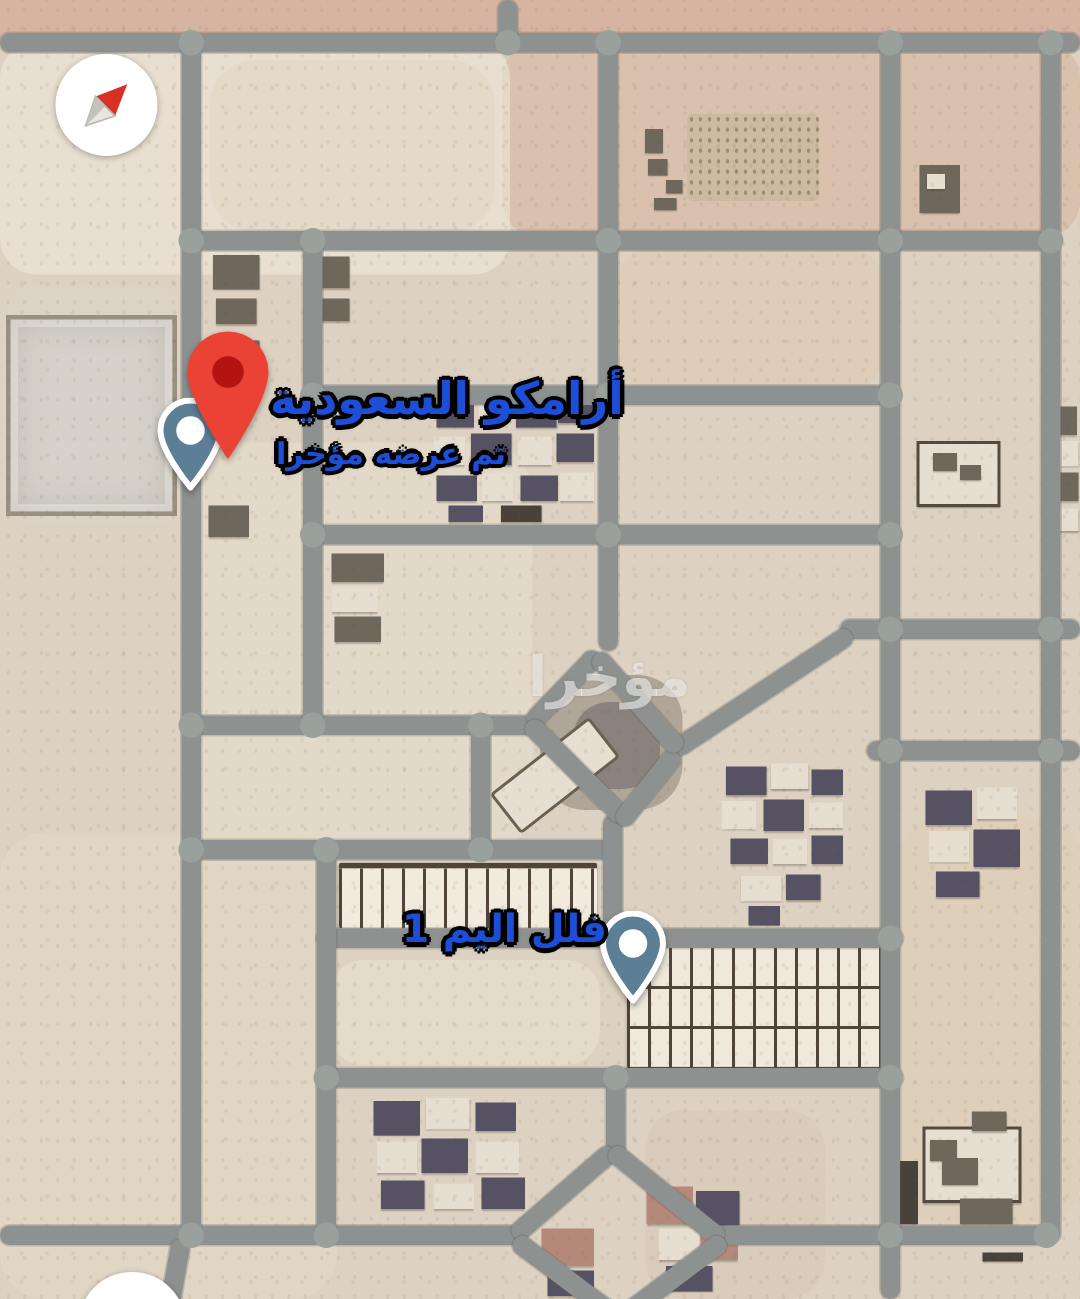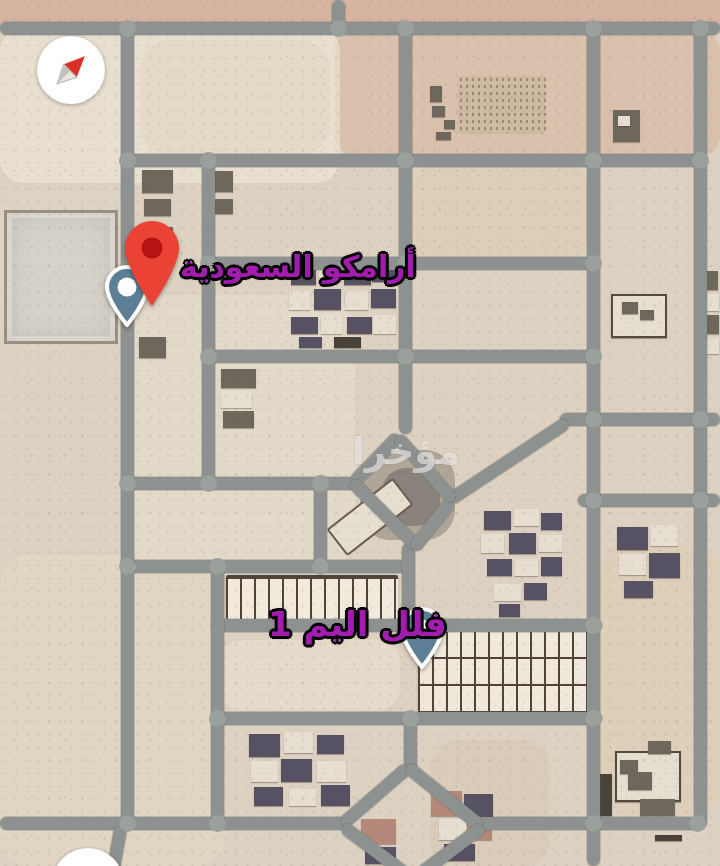--- a/index.html
+++ b/index.html
@@ -24,21 +24,21 @@
   .bld.pb{border:2px solid #544a3e;}
   .rowsA{position:absolute;border-top:4px solid #50443a;border-radius:2px;
     background:repeating-linear-gradient(90deg,#50443a 0 2px,#f1eadd 2px 14px);
     box-shadow:0 1px 2px rgba(60,50,40,.4);}
   .rowsB{position:absolute;border-radius:2px;
     background-image:
       repeating-linear-gradient(0deg,#50443a 0 2px,transparent 2px 27px),
       repeating-linear-gradient(90deg,#50443a 0 2px,#efe8db 2px 14px);
     box-shadow:0 1px 2px rgba(60,50,40,.4);}
   .cmp{position:absolute;background:#e6ded0;border:2px solid #6b5f50;border-radius:3px;}
-  .map-label{position:absolute;color:#a21caf;font-weight:bold;white-space:nowrap;
+  .map-label{position:absolute;color:#1d4ed8;font-weight:bold;white-space:nowrap;
     direction:rtl;line-height:1.1;letter-spacing:0;
     text-shadow:-2px -2px 0 #000,2px -2px 0 #000,-2px 2px 0 #000,2px 2px 0 #000,
        0 -3px 0 #000,0 3px 0 #000,-3px 0 0 #000,3px 0 0 #000,0 0 4px rgba(0,0,0,.6);}
   .watermark{position:absolute;color:rgba(255,255,255,.55);font-weight:bold;
     white-space:nowrap;text-shadow:0 0 2px rgba(120,110,100,.3);}
   .marker{position:absolute;filter:drop-shadow(0 2px 2px rgba(0,0,0,.35));}
   .compass{position:absolute;width:68px;height:68px;border-radius:50%;background:#fff;
     box-shadow:0 1px 4px rgba(0,0,0,.3);display:flex;align-items:center;justify-content:center;}
   .loc-btn{position:absolute;width:72px;height:72px;border-radius:50%;background:#fff;
     box-shadow:0 1px 4px rgba(0,0,0,.3);}
@@ -227,21 +227,22 @@
     <path d="M28 1 a27 27 0 0 1 27 27 c0 19 -27 58 -27 58 s-27 -39 -27 -58 a27 27 0 0 1 27 -27 z" fill="#EA4335"></path>
     <circle cx="28" cy="28" r="10.5" fill="#B31412"></circle>
   </svg>
 
   <svg class="marker" id="marker-villa" width="48" height="62" viewBox="0 0 48 62" style="left: 398px; top: 607px;">
     <path d="M24 2 a20 20 0 0 1 20 20 c0 14 -20 38 -20 38 s-20 -24 -20 -38 a20 20 0 0 1 20 -20 z" fill="#5d7f95" stroke="#ffffff" stroke-width="4"></path>
     <circle cx="24" cy="22" r="9.5" fill="#ffffff"></circle>
   </svg>
 
   <div class="map-label" id="label-title" style="left: 180px; top: 250px; font-size: 30px;">أرامكو السعودية</div>
-  <div class="map-label" id="label-villa" style="left: 268px; top: 606px; font-size: 34px;">فلل اليم 1</div>
+  <div class="map-label" id="label-subtitle" style="left: 184px; top: 291px; font-size: 20px;">تم عرضه مؤخرا</div>
+  <div class="map-label" id="label-villa" style="left: 268px; top: 606px; font-size: 26px;">فلل اليم 1</div>
 
   <div class="compass" id="compass" style="left: 37px; top: 36px;">
     <svg width="46" height="46" viewBox="0 0 40 40">
       <g transform="rotate(45 20 20)">
         <path d="M20 3 L28 21 L12 21 Z" fill="#d93025"></path>
         <path d="M20 37 L28 21 L12 21 Z" fill="#e8e6e1" stroke="#b9b6b0" stroke-width="1"></path>
         <path d="M20 37 L12 21 L20 21 Z" fill="#c4c1bb"></path>
       </g>
     </svg>
   </div>

